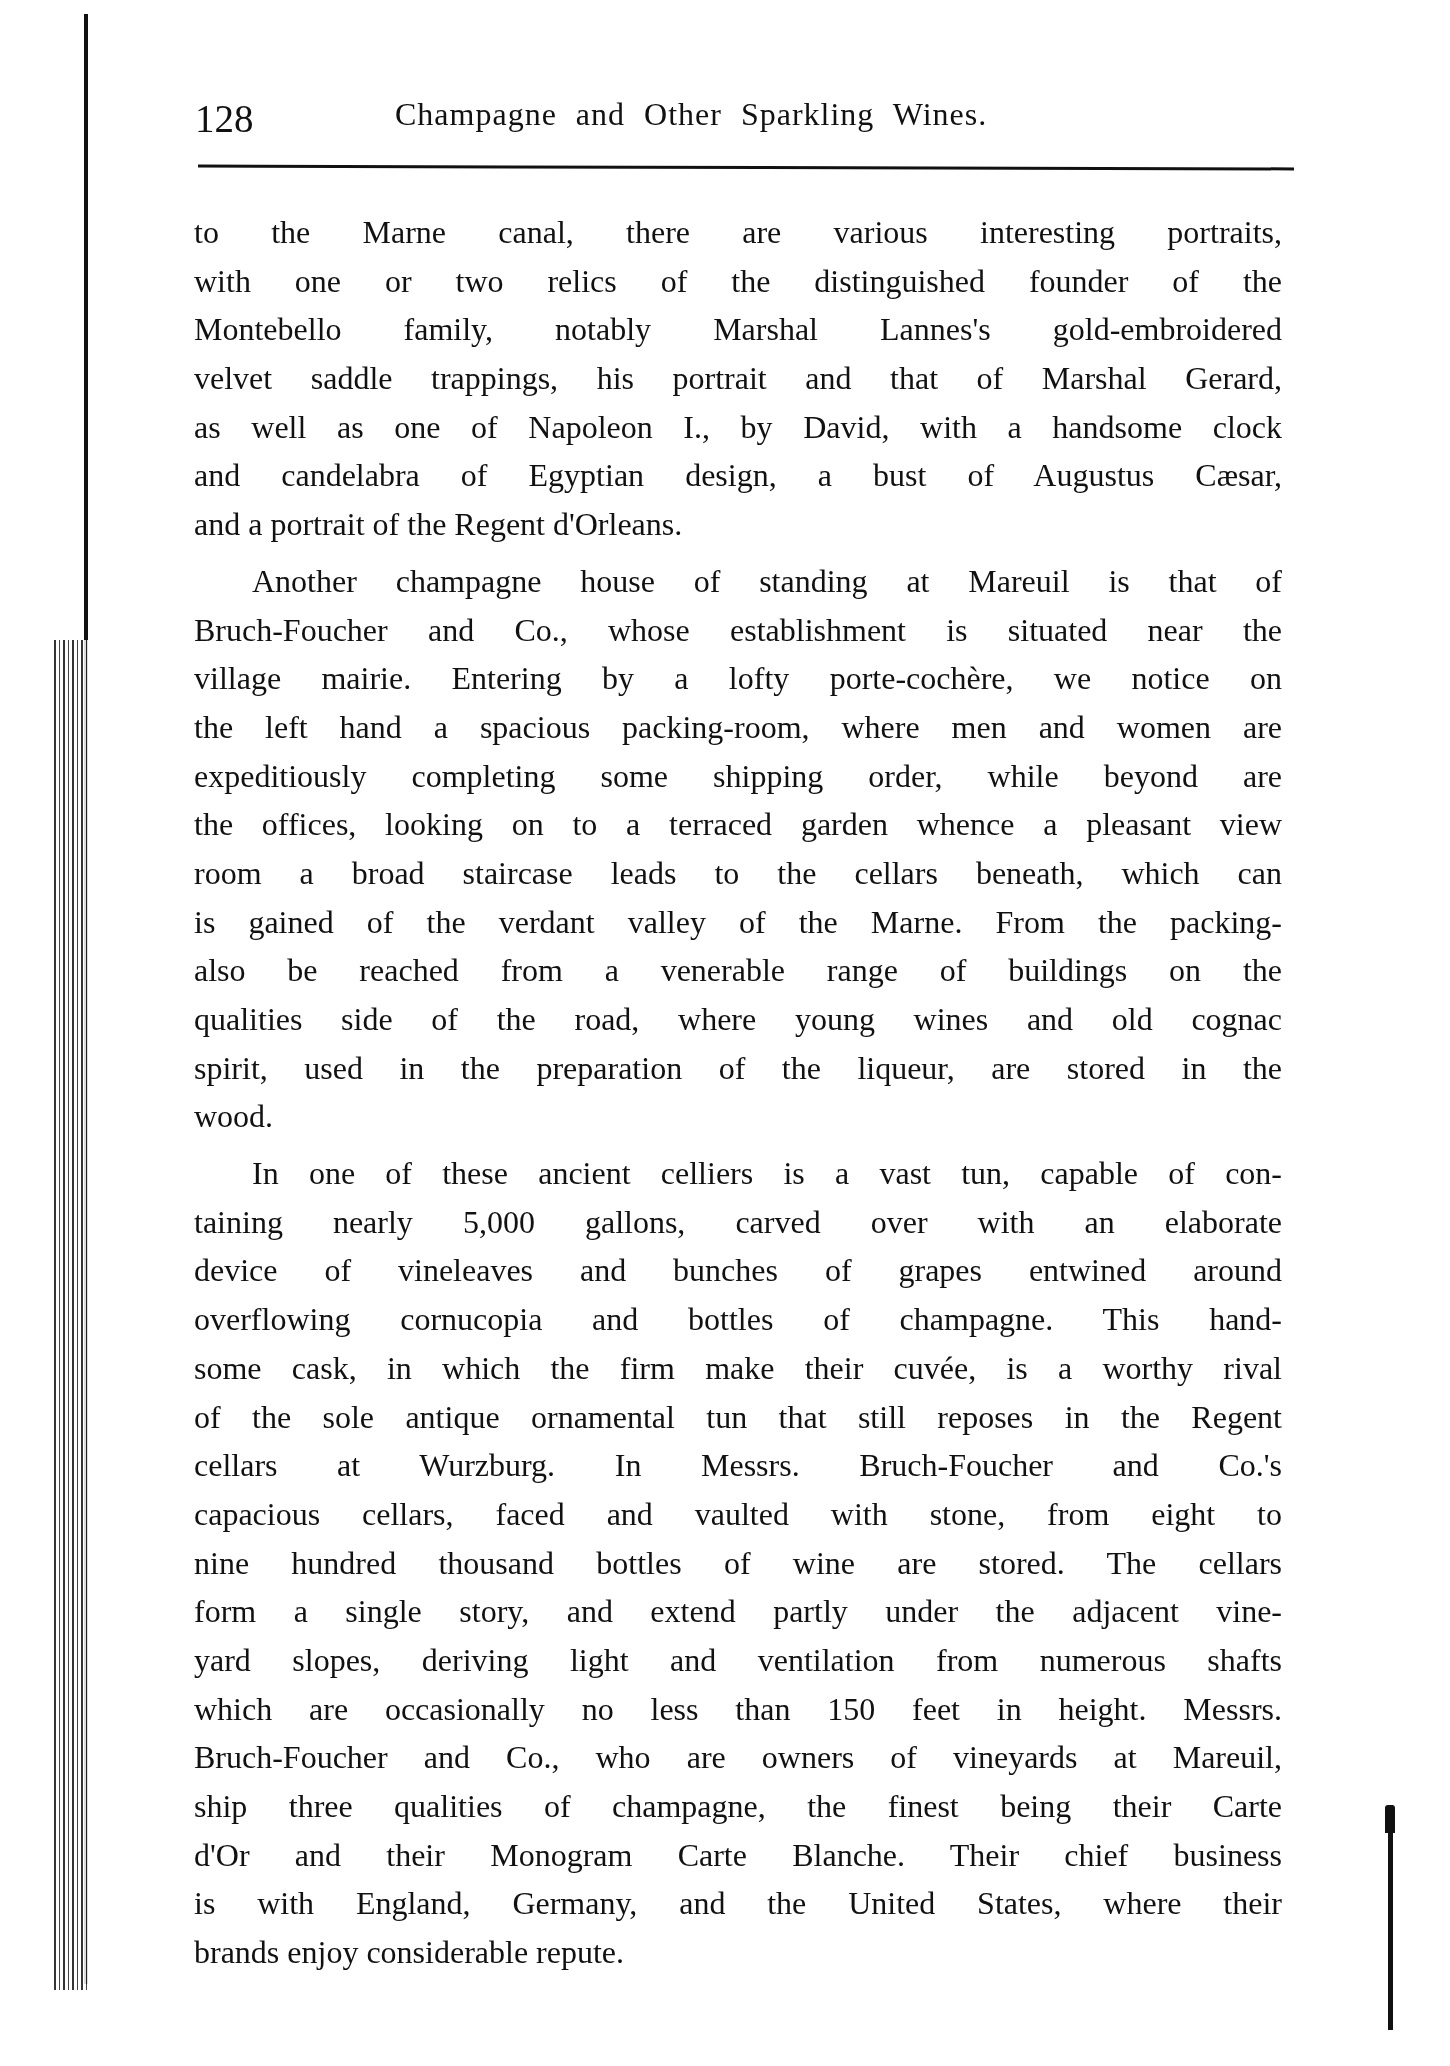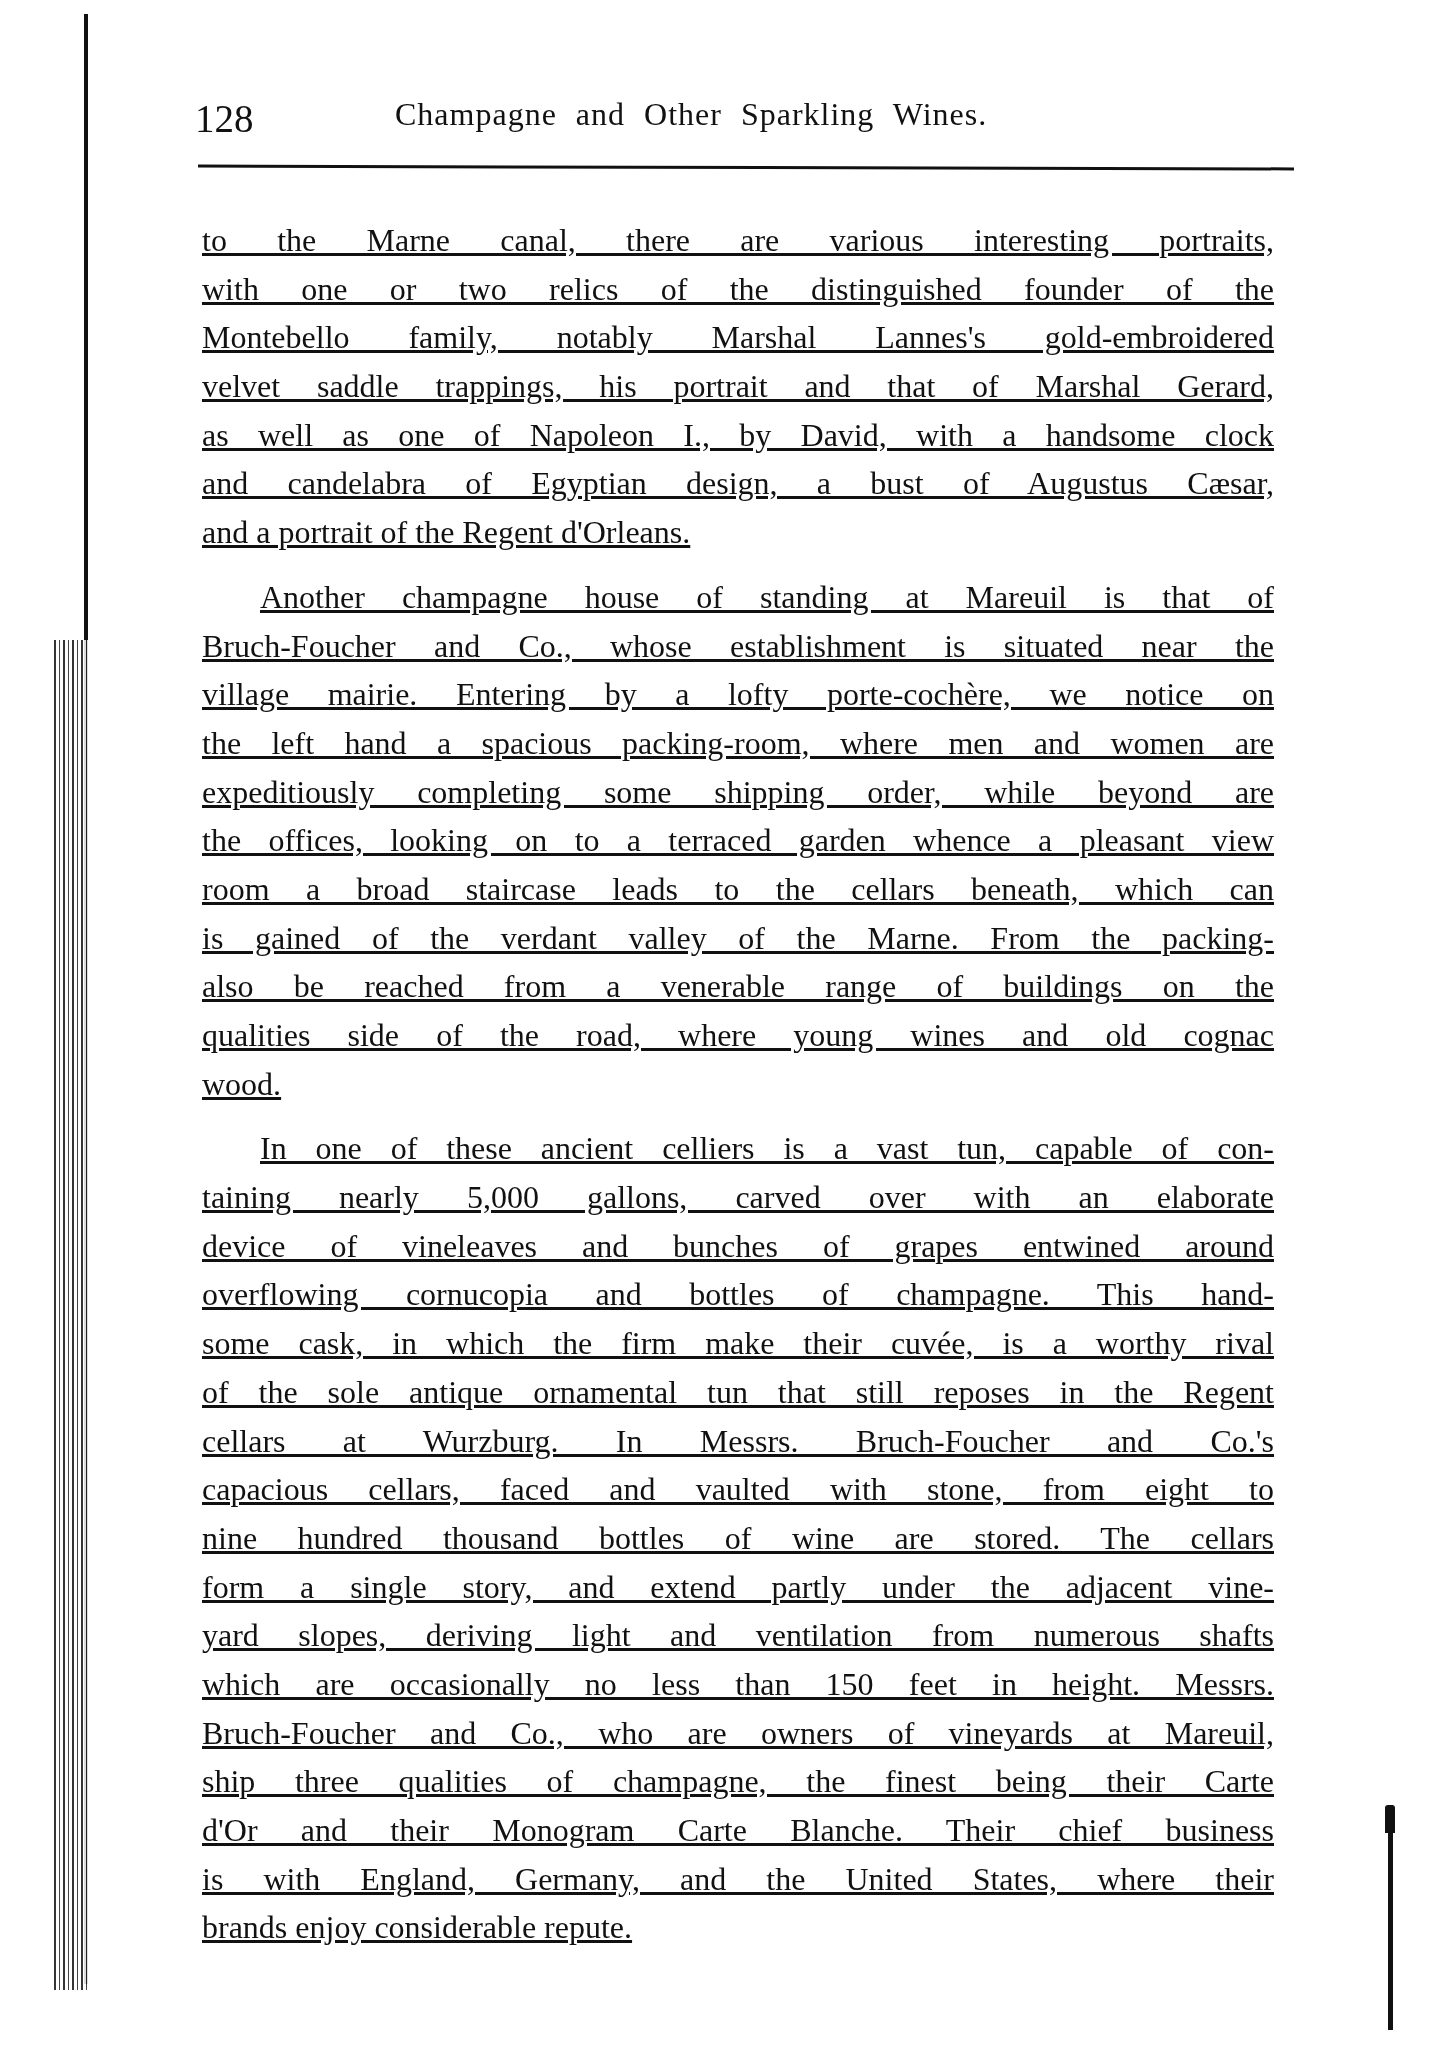--- a/index.html
+++ b/index.html
@@ -10,21 +10,21 @@
     background: repeating-linear-gradient(90deg, #111 0 2px, #fff 2px 5px, #222 5px 6px, #fff 6px 9px);
     opacity:0.85; }
   .right-mark { position:absolute; left:1388px; top:1805px; width:5px; height:225px; background:#111; }
   .right-mark::before { content:""; position:absolute; left:-3px; top:0; width:10px; height:28px; background:#111; border-radius:3px 3px 0 0; }
   .header { position:absolute; top:96px; left:195px; width:1100px; height:44px; }
   .page-num { position:absolute; left:0; top:0; font-size:39px; font-family:"Liberation Serif",serif; }
   .running-title { position:absolute; left:200px; top:0; font-size:32px; 
     font-family:"Liberation Serif",serif; letter-spacing:1px; word-spacing:10px; }
   .rule { position:absolute; top:166px; left:198px; width:1096px; height:3px; background:#111; transform:skewY(0.15deg); }
   .body-text { position:absolute; top:200px; left:186px; width:1104px; }
-  .para { margin:16px;text-decoration:underline; }
+  .para { margin:8px; }
   .line { display:block; height:48.7px; line-height:48.7px; font-size:32px; white-space:nowrap;
     text-align:justify; text-align-last:justify; font-family:"Liberation Serif",serif; }
   .line.last { text-align-last:left; }
   .line.indent { padding-left:58px; }
 </style>
 </head>
 <body>
 
 <div class="binding"></div>
 <div class="binding-stripes"></div>
@@ -50,20 +50,21 @@
     <span class="line indent">Another champagne house of standing at Mareuil is that of</span>
     <span class="line">Bruch-Foucher and Co., whose establishment is situated near the</span>
     <span class="line">village mairie. Entering by a lofty porte-cochère, we notice on</span>
     <span class="line">the left hand a spacious packing-room, where men and women are</span>
     <span class="line">expeditiously completing some shipping order, while beyond are</span>
     <span class="line">the offices, looking on to a terraced garden whence a pleasant view</span>
     <span class="line">room a broad staircase leads to the cellars beneath, which can</span>
     <span class="line">is gained of the verdant valley of the Marne. From the packing-</span>
     <span class="line">also be reached from a venerable range of buildings on the</span>
     <span class="line">qualities side of the road, where young wines and old cognac</span>
+    <span class="line">spirit, used in the preparation of the liqueur, are stored in the</span>
     <span class="line last">wood.</span>
   </div>
   <div class="para">
     <span class="line indent">In one of these ancient celliers is a vast tun, capable of con-</span>
     <span class="line">taining nearly 5,000 gallons, carved over with an elaborate</span>
     <span class="line">device of vineleaves and bunches of grapes entwined around</span>
     <span class="line">overflowing cornucopia and bottles of champagne. This hand-</span>
     <span class="line">some cask, in which the firm make their cuvée, is a worthy rival</span>
     <span class="line">of the sole antique ornamental tun that still reposes in the Regent</span>
     <span class="line">cellars at Wurzburg. In Messrs. Bruch-Foucher and Co.'s</span>

